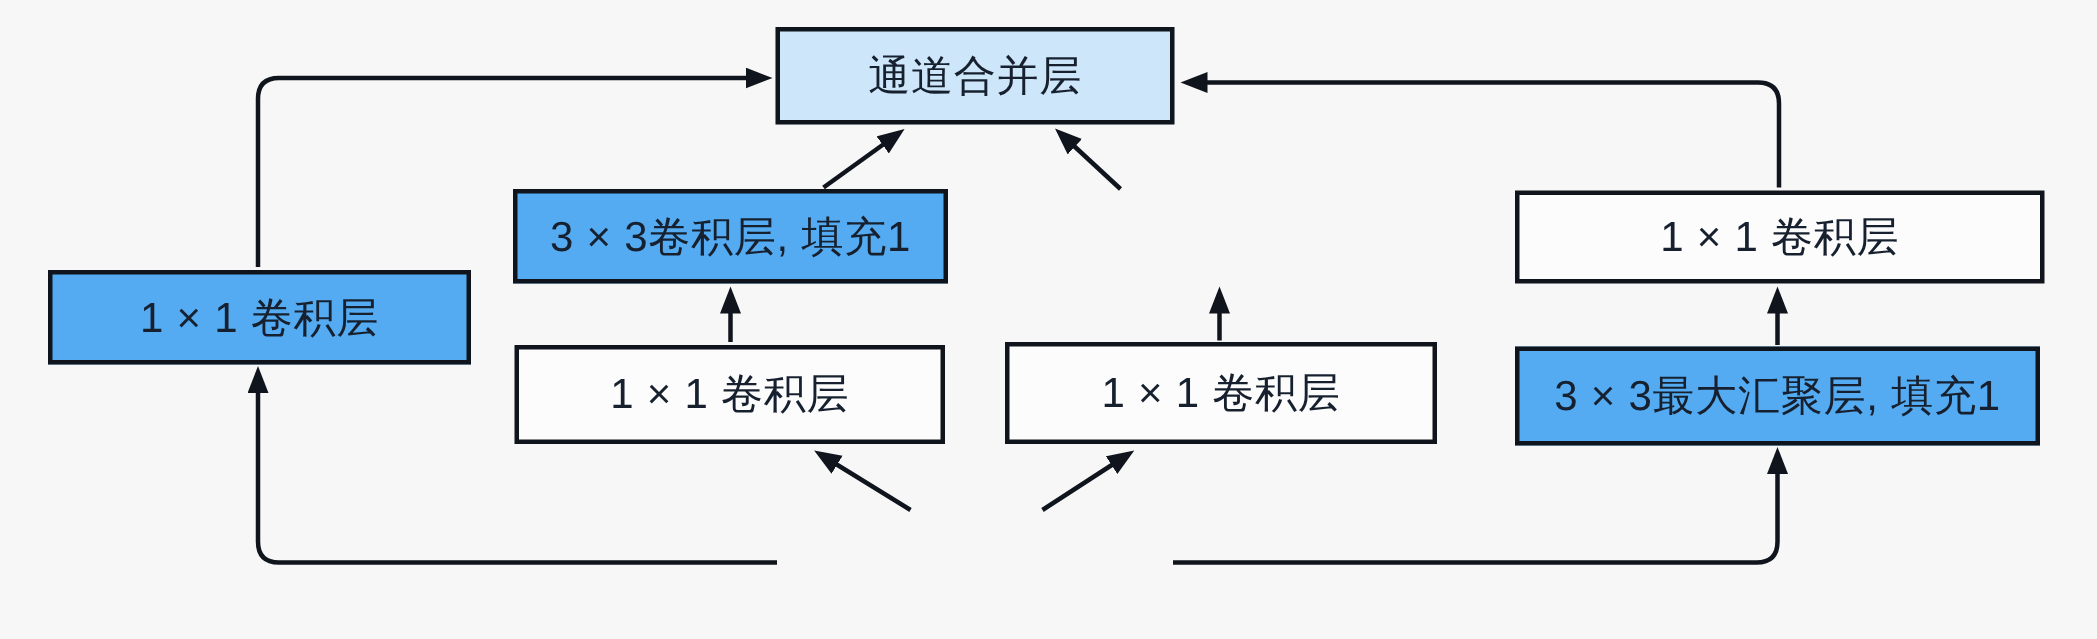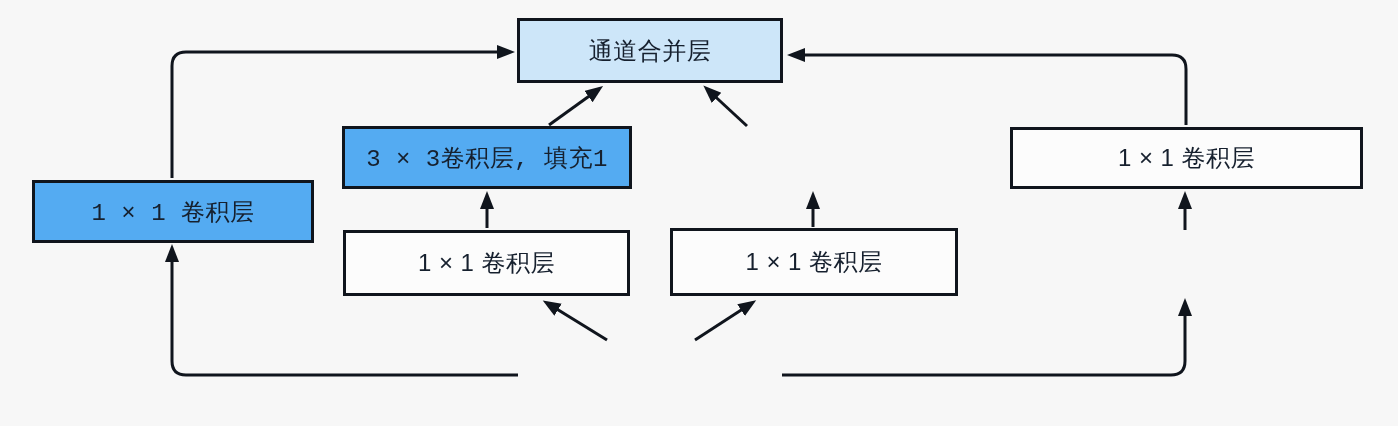--- a/index.html
+++ b/index.html
@@ -10,26 +10,26 @@
     font-family:"Liberation Sans","DejaVu Sans",sans-serif;
     overflow:hidden;
   }
   .edges{position:absolute;left:0;top:0;width:1398px;height:426px;}
   .edge{stroke:#10151d;stroke-width:3;fill:none;}
   .node{
     position:absolute;
     box-sizing:border-box;
     border:3px solid #10151d;
     display:flex;align-items:center;justify-content:center;
-    font-size:24px;
+    font-size:28px;
     color:#16202e;
     white-space:nowrap;
     letter-spacing:0.5px;
   }
-  .blue{background:#54abf2;font-family:Liberation Mono, monospace;}
+  .blue{background:#54abf2;}
   .light{background:#cde6f9;}
   .white{background:#fcfcfc;}
 </style>
 </head>
 <body>
 
 <div class="canvas">
 
   <svg class="edges" viewBox="0 0 1398 426" xmlns="http://www.w3.org/2000/svg">
     <defs>
@@ -59,15 +59,16 @@
 
   <div class="node light" style="left:517px;top:18px;width:266px;height:65px">通道合并层</div>
 
   <div class="node blue" style="left:342px;top:126px;width:290px;height:63px">3 × 3卷积层, 填充1</div>
   <div class="node white" style="left:1010px;top:127px;width:353px;height:62px">1 × 1 卷积层</div>
 
   <div class="node blue" style="left:32px;top:180px;width:282px;height:63px">1 × 1 卷积层</div>
 
   <div class="node white" style="left:343px;top:230px;width:287px;height:66px">1 × 1 卷积层</div>
   <div class="node white" style="left:670px;top:228px;width:288px;height:68px">1 × 1 卷积层</div>
+  <div class="node blue" style="left:1010px;top:231px;width:350px;height:66px">3 × 3最大汇聚层, 填充1</div>
 
 
 </div>
 
 </body></html>

